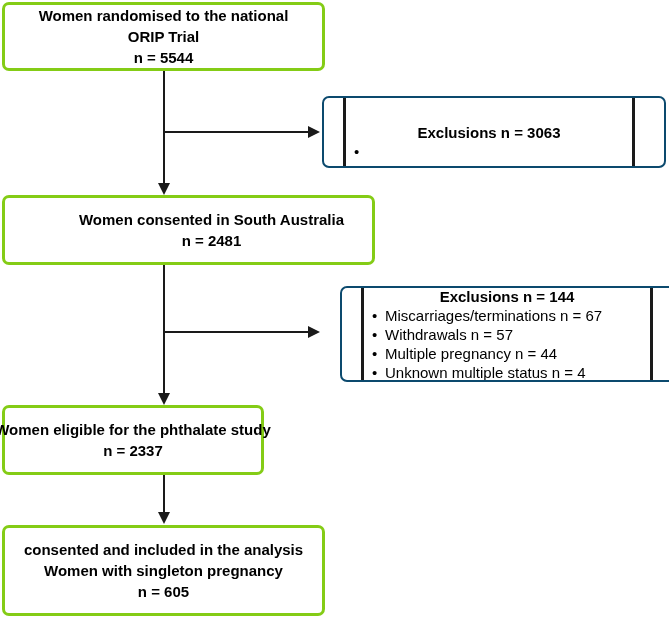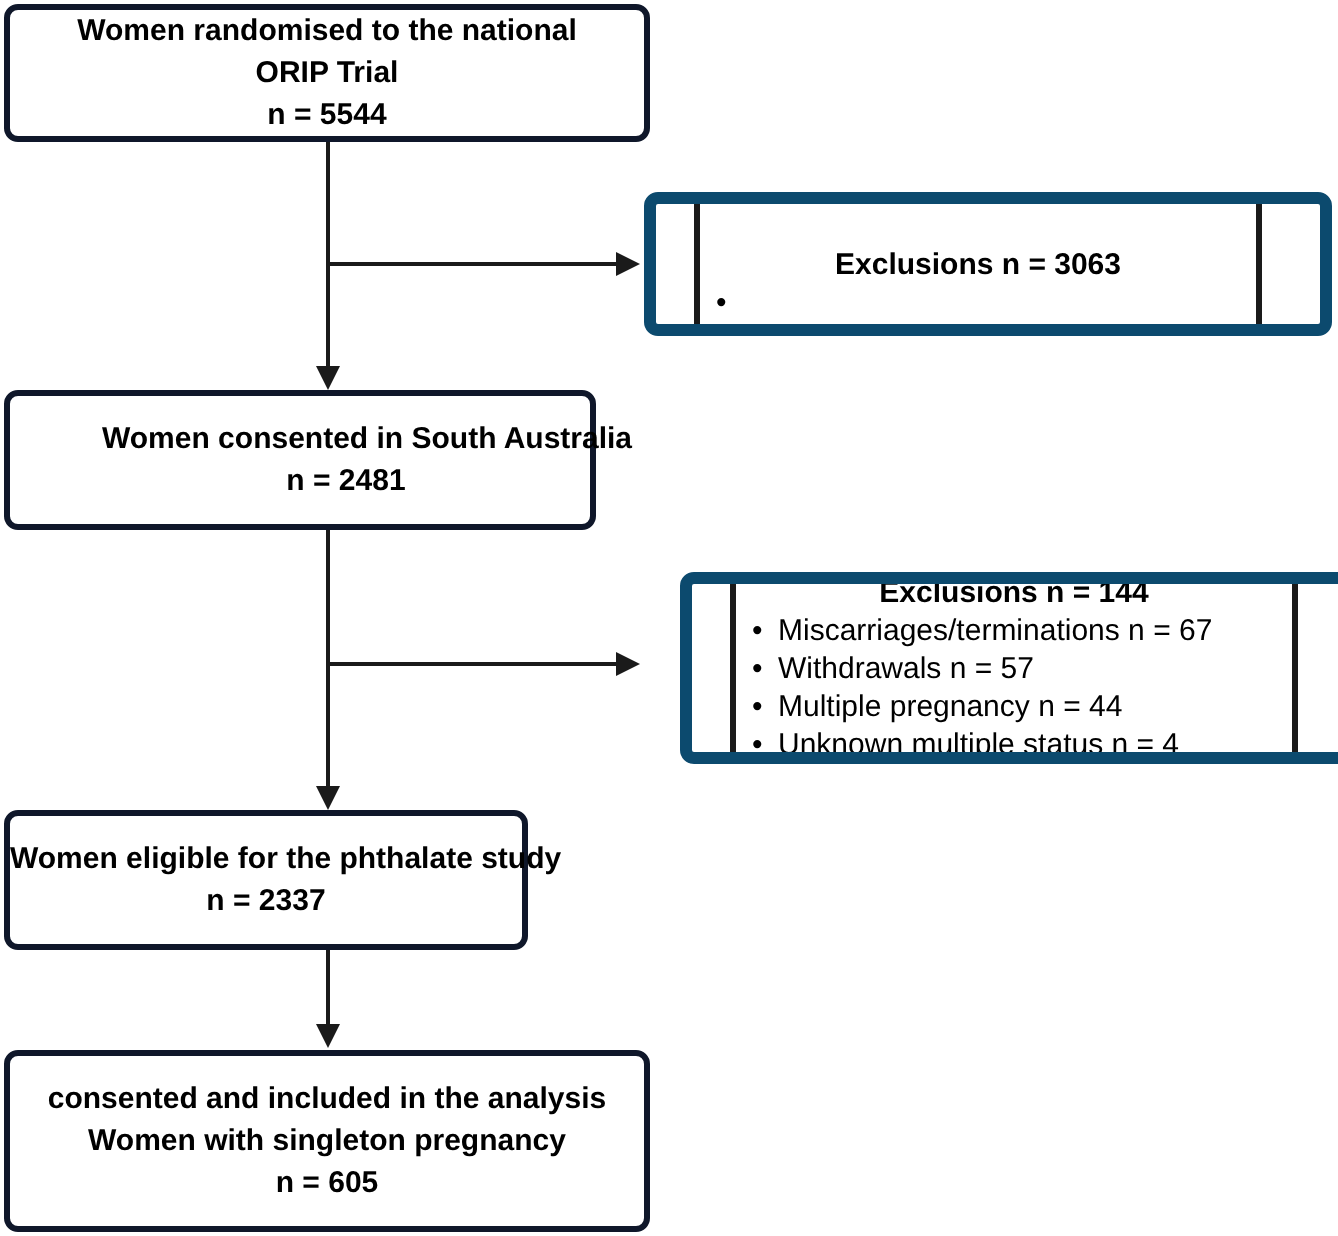--- a/index.html
+++ b/index.html
@@ -14,40 +14,41 @@
     background: #ffffff;
     font-family: "Liberation Sans", sans-serif;
     color: #000000;
     overflow: hidden;
   }
 
   
   .node {
     position: absolute;
     box-sizing: border-box;
-    border: 3px solid #0f172a;
+    border: 3px solid #84cc16;
     border-radius: 7px;
     background: #ffffff;
     display: flex;
     flex-direction: column;
+    align-items: center;
     justify-content: center;
     text-align: center;
   }
   .node .line {
     font-weight: bold;
     font-size: 15px;
     line-height: 21px;
     white-space: nowrap;
   }
 
   
   .excl {
     position: absolute;
     box-sizing: border-box;
-    border: 6px solid #0c4a6e;
+    border: 2px solid #0c4a6e;
     border-radius: 7px;
     background: #ffffff;
     display: flex;
     flex-direction: row;
     align-items: stretch;
   }
   .excl .gutter-left {
     width: 19px;
     flex: 0 0 19px;
     border-right: 3px solid #1a1a1a;
@@ -143,21 +144,21 @@
       <div class="excl-title">Exclusions n = 3063</div>
       <ul>
         <li>
           <span class="bullet">•</span>
         </li>
       </ul>
     </div>
     <div class="gutter-right"></div>
   </div>
 
-  <div class="node" id="node-2" style="left:2px; top:195px; width:296px; height:70px;padding-left:46px;">
+  <div class="node" id="node-2" style="left:2px; top:195px; width:373px; height:70px;padding-left:46px;">
     <div class="line">Women consented in South Australia</div>
     <div class="line">n = 2481</div>
   </div>
 
   <div class="vline" style="left:163px; top:265px; height:129px;"></div>
   <div class="arrow-down" style="left:158px; top:393px;"></div>
 
   <div class="hline" style="left:163px; top:331px; width:146px;"></div>
   <div class="arrow-right" style="left:308px; top:326px;"></div>
 

